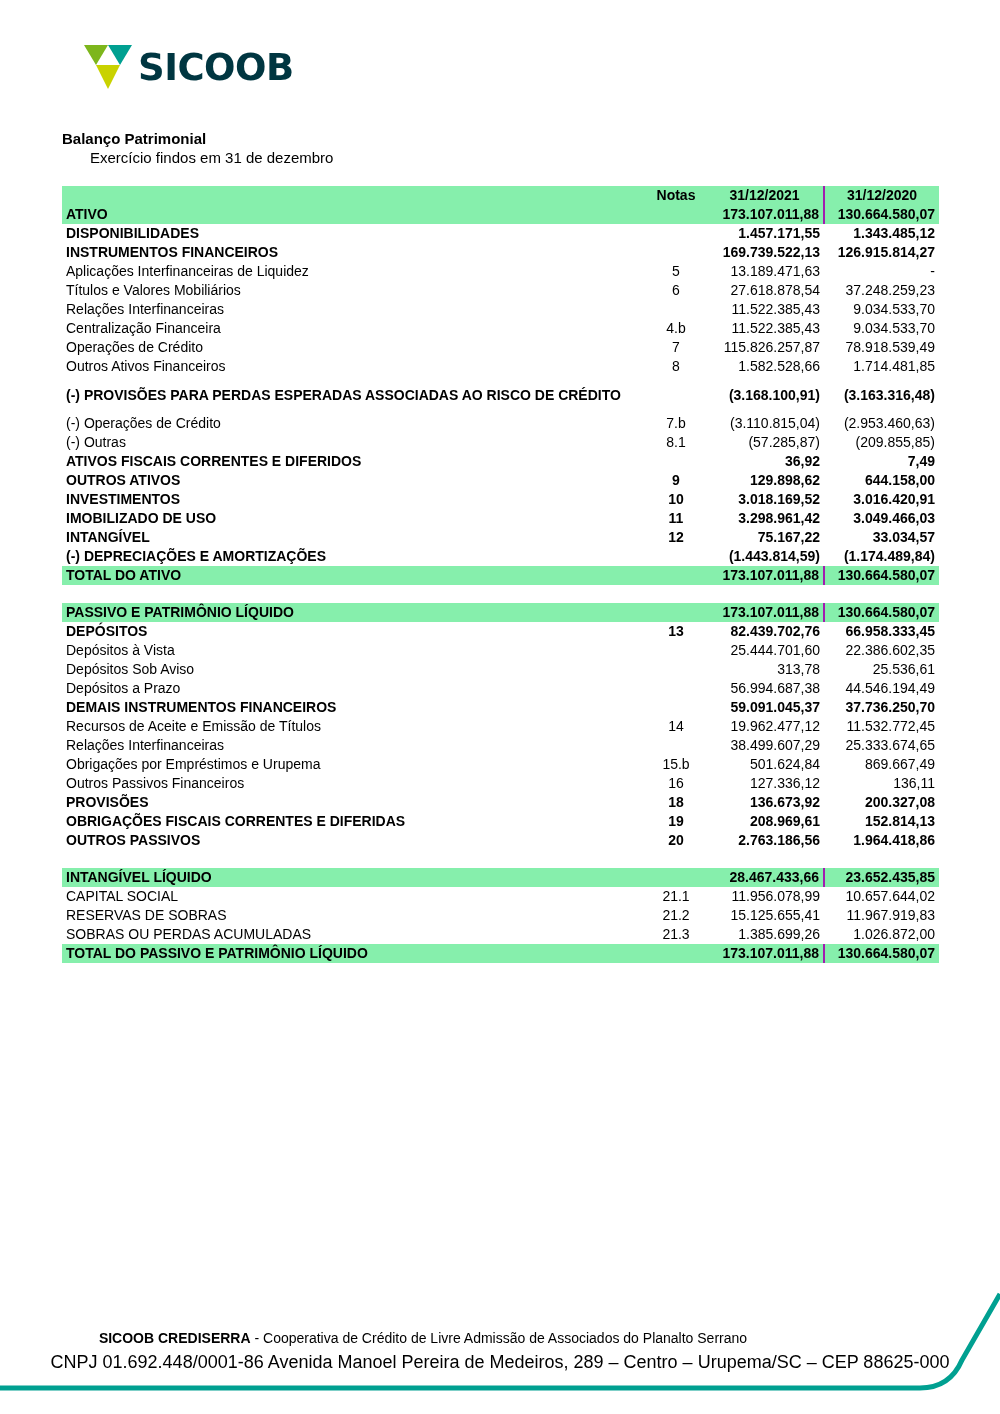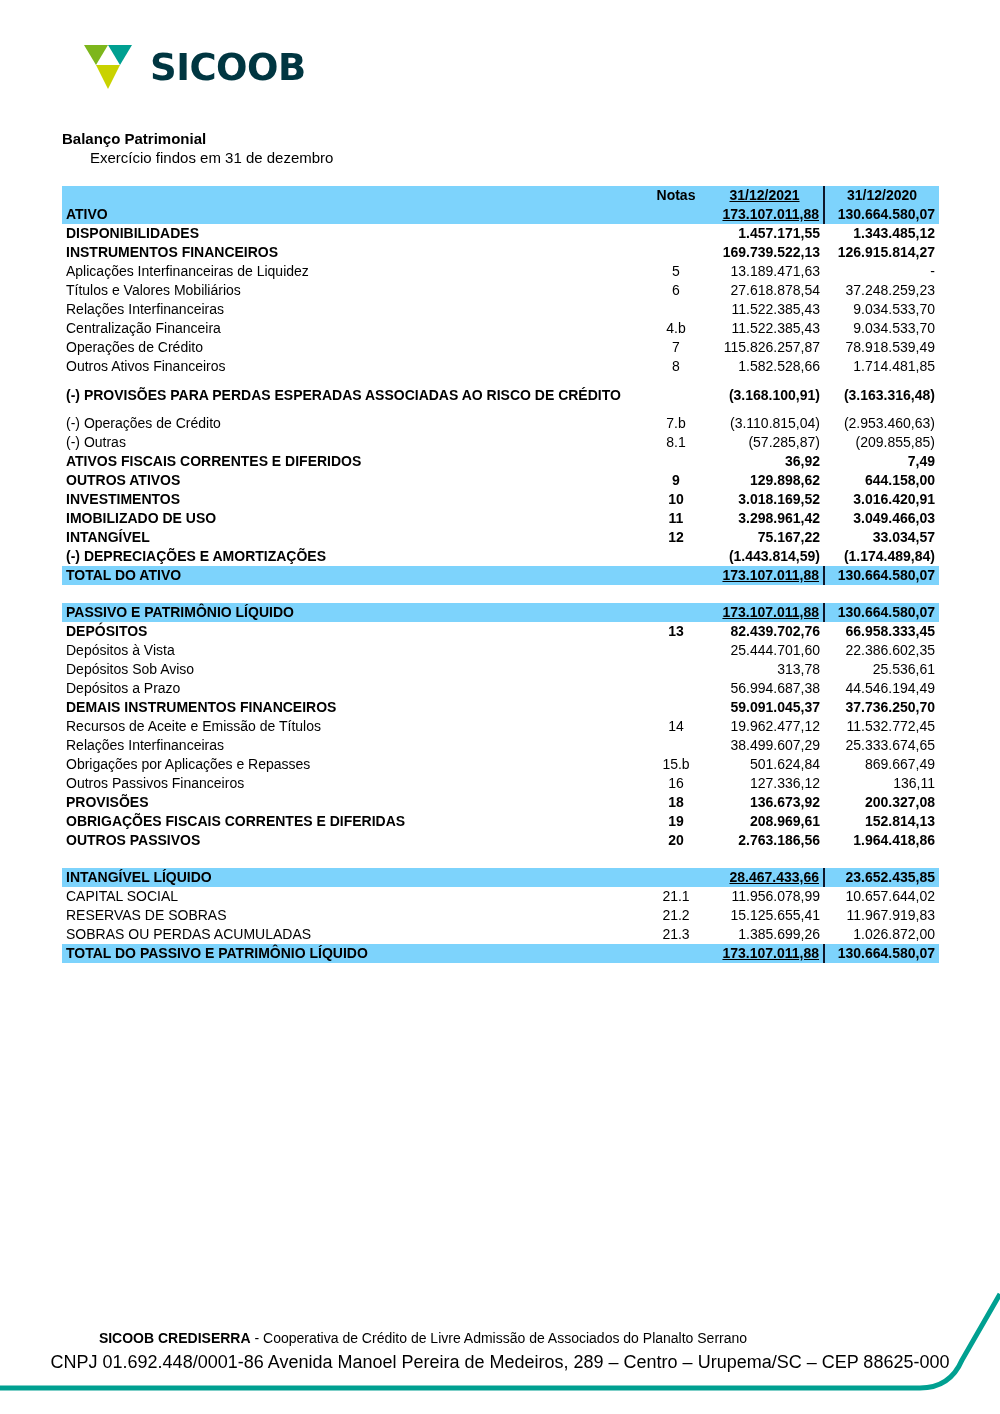--- a/index.html
+++ b/index.html
@@ -1,34 +1,34 @@
 <!DOCTYPE html>
 <html><head>
 <meta charset="utf-8">
 <style>
   html, body { margin:0; padding:0; background:#ffffff; }
   body { width:1000px; height:1414px; position:relative; overflow:hidden; font-family:"Liberation Sans", sans-serif; color:#000; }
   .logo { position:absolute; left:82px; top:42px; height:50px; display:flex; align-items:center; }
   .logo svg { display:block; }
-  .logo-text { font-family:"DejaVu Sans", sans-serif; font-weight:bold; font-size:37px; color:#003641; letter-spacing:-0.5px; margin-left:16px; line-height:1; }
+  .logo-text { font-family:"DejaVu Sans", sans-serif; font-weight:bold; font-size:37px; color:#003641; letter-spacing:-0.5px; margin-left:4px; line-height:1; }
   .doc-title { position:absolute; left:62px; top:130px; font-size:15px; font-weight:bold; }
   .doc-subtitle { position:absolute; left:62px; top:149px; font-size:15px;margin-left:28px; }
   .unit { position:absolute; right:61px; top:167px; font-size:15px;margin-top:20px; }
 
   table.bal { position:absolute; left:62px; top:186px; width:877px; border-collapse:collapse; table-layout:fixed; font-size:14px; }
   table.bal td { padding:0 4px; height:19px; line-height:15px; vertical-align:middle; white-space:nowrap; }
   table.bal col.c-label { width:584px; }
   table.bal col.c-note { width:60px; }
   table.bal col.c-v1 { width:118px; }
   table.bal col.c-v2 { width:115px; }
   td.note { text-align:center; }
   td.num { text-align:right; }
   tr.bold td { font-weight:bold; }
-  tr.shade td { background:#7dd3fc; }
-  tr.shade td.num.v1 { border-right:2px solid #0f172a;text-decoration:underline; }
+  tr.shade td { background:#86efac; }
+  tr.shade td.num.v1 { border-right:2px solid #a21caf; }
   tr.hdr td { font-weight:bold; text-align:center; height:19px; }
   tr.hdr td.v { text-align:center; }
   tr.wrap td.label { white-space:normal; line-height:15px; height:38px; }
   tr.spacer td { height:18px; background:none; }
 
   .footer1 { position:absolute; left:0; width:846px; top:1330px; text-align:center; font-size:14px; }
   .footer1 b { font-weight:bold; }
   .footer2 { position:absolute; left:0; width:1000px; top:1352px; text-align:center; font-size:18px; }
   .restrito { position:absolute; left:34px; top:1442px; font-size:13px; }
   .swoosh { position:absolute; left:0; top:1290px; }
@@ -223,21 +223,21 @@
         <td class="num v1">19.962.477,12</td>
         <td class="num v2">11.532.772,45</td>
       </tr>
       <tr class="">
         <td class="label">Relações Interfinanceiras</td>
         <td class="note"></td>
         <td class="num v1">38.499.607,29</td>
         <td class="num v2">25.333.674,65</td>
       </tr>
       <tr class="">
-        <td class="label">Obrigações por Aplicações e Repasses</td>
+        <td class="label">Obrigações por Empréstimos e Urupema</td>
         <td class="note">15.b</td>
         <td class="num v1">501.624,84</td>
         <td class="num v2">869.667,49</td>
       </tr>
       <tr class="">
         <td class="label">Outros Passivos Financeiros</td>
         <td class="note">16</td>
         <td class="num v1">127.336,12</td>
         <td class="num v2">136,11</td>
       </tr>

